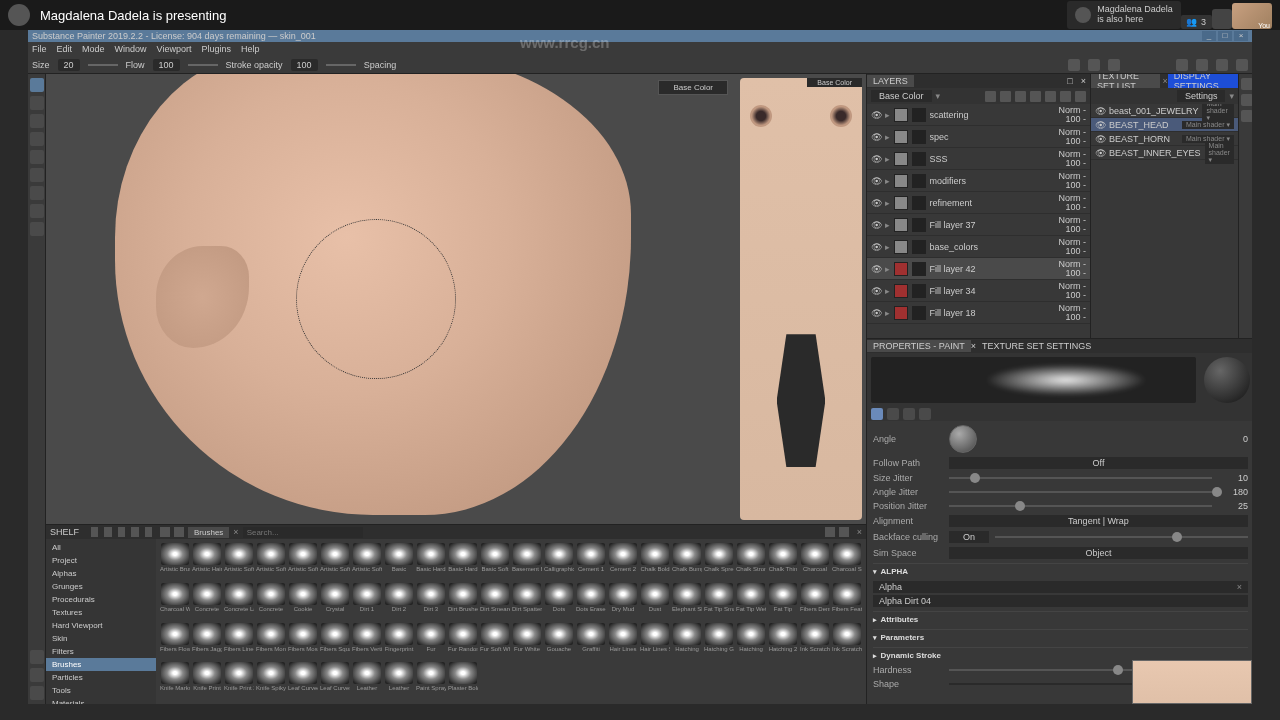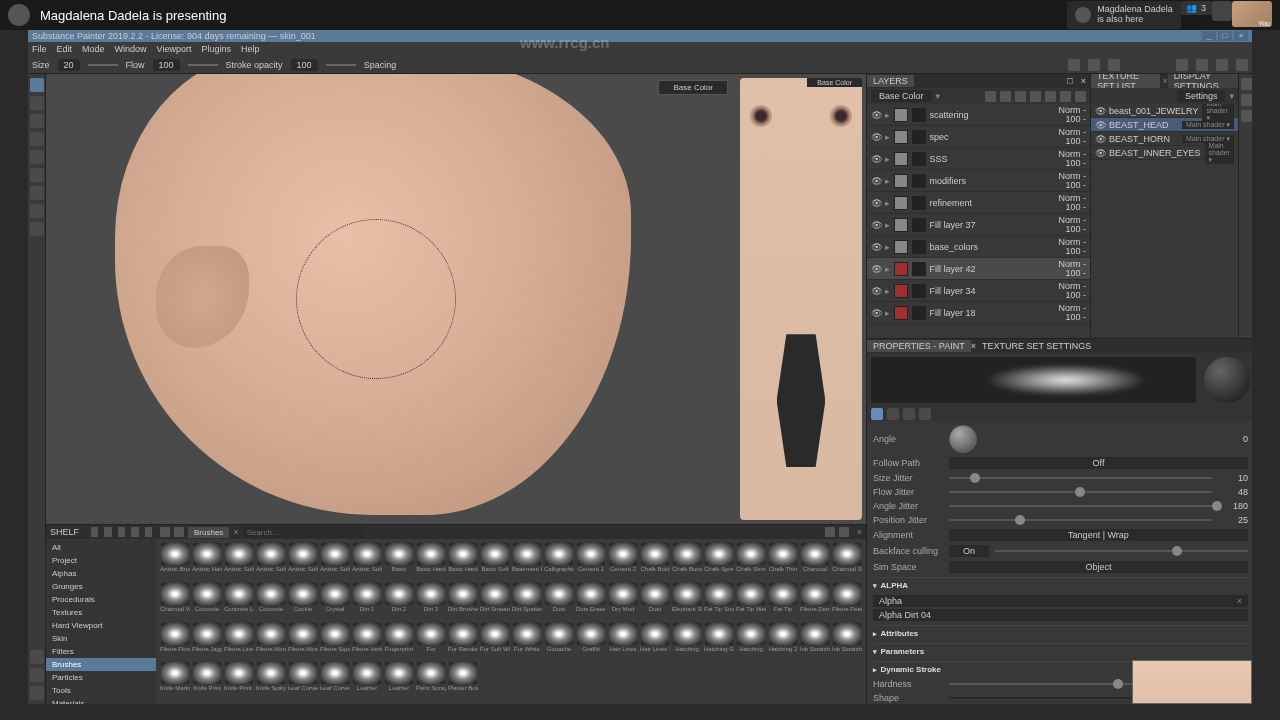--- a/index.html
+++ b/index.html
@@ -1,20 +1,20 @@
 <!DOCTYPE html>
 <html><head>
 <meta charset="utf-8">
 <style>
 *{margin:0;padding:0;box-sizing:border-box;font-family:Arial,sans-serif;font-size:9px;color:#ccc;user-select:none}
 body{background:#2a2a2a;width:1280px;height:720px;overflow:hidden;position:relative}
 .topbar{height:30px;background:#1a1a1a;display:flex;align-items:center;padding:0 8px;gap:10px}
 .avatar{width:22px;height:22px;border-radius:50%;background:#555}
 .topbar-title{font-size:13px;color:#fff}
-.topbar-right{margin-left:auto;display:flex;align-items:flex-start;}
+.topbar-right{margin-left:auto;display:flex;align-items:flex-end;}
 .notif{background:#2a2a2a;padding:4px 8px;border-radius:3px;display:flex;align-items:center;gap:6px;font-size:10px}
 .notif .avatar{width:16px;height:16px}
 .badge{background:#333;padding:2px 6px;border-radius:2px;display:flex;align-items:center;gap:3px}
 .chat-ico,.vid-thumb{width:20px;height:20px;background:#444;border-radius:3px}
 .vid-thumb{width:40px;height:26px;background:linear-gradient(135deg,#c8a080,#a08060)}
 .app{position:absolute;top:30px;left:28px;right:28px;bottom:16px;background:#323232;display:flex;flex-direction:column}
 .titlebar{height:12px;background:#5a7a9a;font-size:8px;padding:0 4px;display:flex;align-items:center;color:#fff}
 .titlebar-btns{margin-left:auto;display:flex;gap:2px}
 .titlebar-btns span{width:14px;height:10px;background:#4a6a8a;display:inline-block;text-align:center;font-size:8px}
 .menubar{height:14px;background:#3a3a3a;display:flex;align-items:center;padding:0 4px;gap:10px;font-size:9px}
@@ -52,21 +52,21 @@
 .shelf-bar input{background:#2a2a2a;border:none;color:#ccc;font-size:8px;padding:1px 4px;width:120px}
 .shelf-tab{background:#4a4a4a;padding:1px 6px;font-size:8px}
 .shelf-grid{flex:1;overflow:auto;padding:4px;display:grid;grid-template-columns:repeat(22,1fr);gap:2px}
 .brush{display:flex;flex-direction:column;align-items:center;gap:1px}
 .brush .thumb{width:28px;height:22px;background:radial-gradient(ellipse,#fff 10%,#888 40%,#222 90%);border-radius:2px}
 .brush .lbl{font-size:6px;color:#999;white-space:nowrap;overflow:hidden;width:30px;text-align:center}
 .rpanel{width:398px;background:#383838;display:flex;flex-direction:column;border-left:1px solid #222}
 .rsplit{flex:1;display:flex;overflow:hidden}
 .layers-col{width:224px;display:flex;flex-direction:column;border-right:1px solid #222}
 .panel-tabs{height:14px;background:#2e2e2e;display:flex;align-items:center;font-size:8px}
-.panel-tabs .tab{padding:1px 6px;background:#404040}
+.panel-tabs .tab{padding:1px 6px;background:#1d4ed8}
 .panel-tabs .tab.active{background:#4a4a4a}
 .panel-tabs .x{margin-left:2px;color:#888}
 .layers-tb{height:16px;background:#333;display:flex;align-items:center;padding:0 4px;gap:4px;font-size:8px}
 .layers-tb .drop{background:#2a2a2a;padding:1px 8px}
 .layers-tb .spacer{flex:1}
 .layers-tb .ico{width:11px;height:11px;background:#555;border-radius:1px}
 .layers-list{flex:1;overflow:auto}
 .layer{display:flex;align-items:center;padding:2px 4px;gap:4px;border-bottom:1px solid #2e2e2e;font-size:8px;height:22px}
 .layer.sel{background:#4a4a4a}
 .layer .eye{width:10px;color:#ccc}
@@ -765,28 +765,20 @@
             </div>
           <div class="prop-row">
               <span class="lbl">Size Jitter</span>
               <div class="slider">
                 <div class="track"></div>
                 <div class="knob" style="left:8%"></div>
               </div>
               <span class="val">10</span>
             </div>
           <div class="prop-row">
-              <span class="lbl">Flow Jitter</span>
-              <div class="slider">
-                <div class="track"></div>
-                <div class="knob" style="left:48%"></div>
-              </div>
-              <span class="val">48</span>
-            </div>
-          <div class="prop-row">
               <span class="lbl">Angle Jitter</span>
               <div class="slider">
                 <div class="track"></div>
                 <div class="knob" style="left:100%"></div>
               </div>
               <span class="val">180</span>
             </div>
           <div class="prop-row">
               <span class="lbl">Position Jitter</span>
               <div class="slider">

